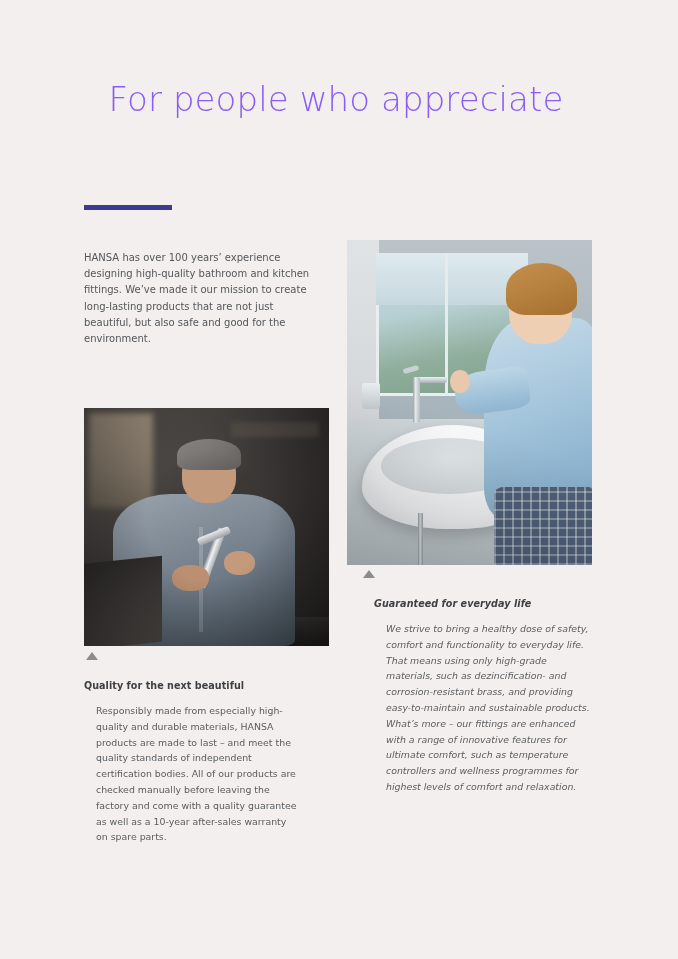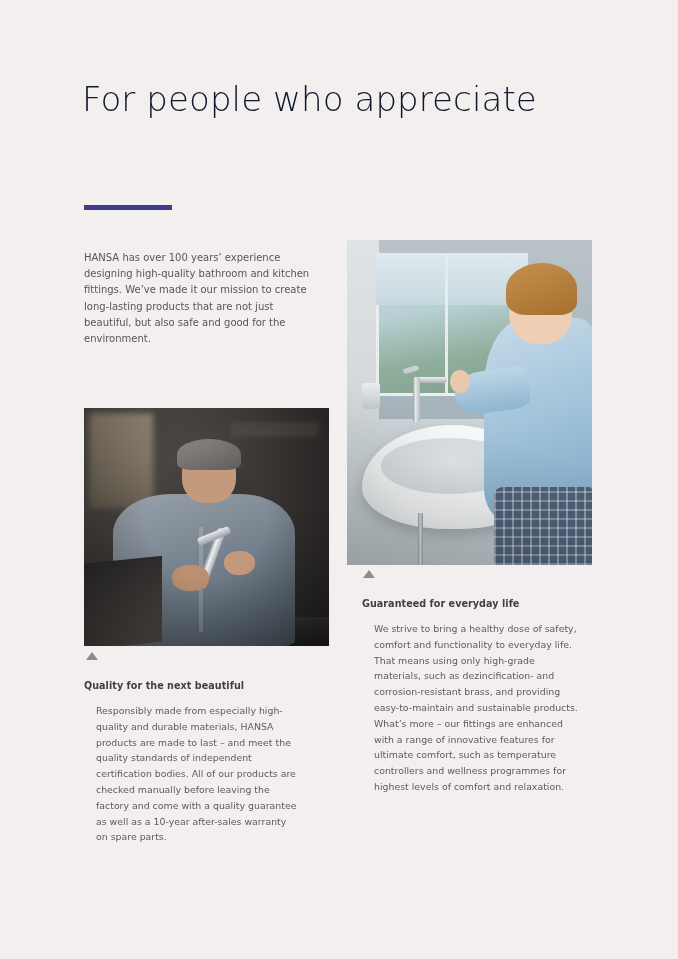--- a/index.html
+++ b/index.html
@@ -17,29 +17,30 @@
   }
 
   .page {
     position: absolute;
     inset: 0;
   }
 
   
   .headline {
     position: absolute;
-    left: 82px;
+    left: 76px;
     top: 76px;
     width: 520px;
     font-family: "DejaVu Sans", sans-serif;
     font-weight: 300;
     font-size: 34px;
     line-height: 1.38;
     letter-spacing: 0.1px;
-    color: #0f172a;
+    color: #8b5cf6;
+    text-align: center;
   }
   .headline .line {
     display: block;
     white-space: nowrap;
   }
 
   
   .accent-rule {
     position: absolute;
     left: 84px;
@@ -408,23 +409,24 @@
     font-size: 9.4px;
     line-height: 1.68;
     color: #5b5c60;
   }
   .caption-left {
     left: 84px;
     top: 680px;
     width: 228px;
   }
   .caption-right {
-    left: 362px;
+    left: 374px;
     top: 598px;
     width: 228px;
+    font-style: italic;
   }
 </style>
 </head>
 <body>
 
 <div class="page">
 
   <div class="headline">
     <span class="line">For people who appreciate</span>
   </div>

